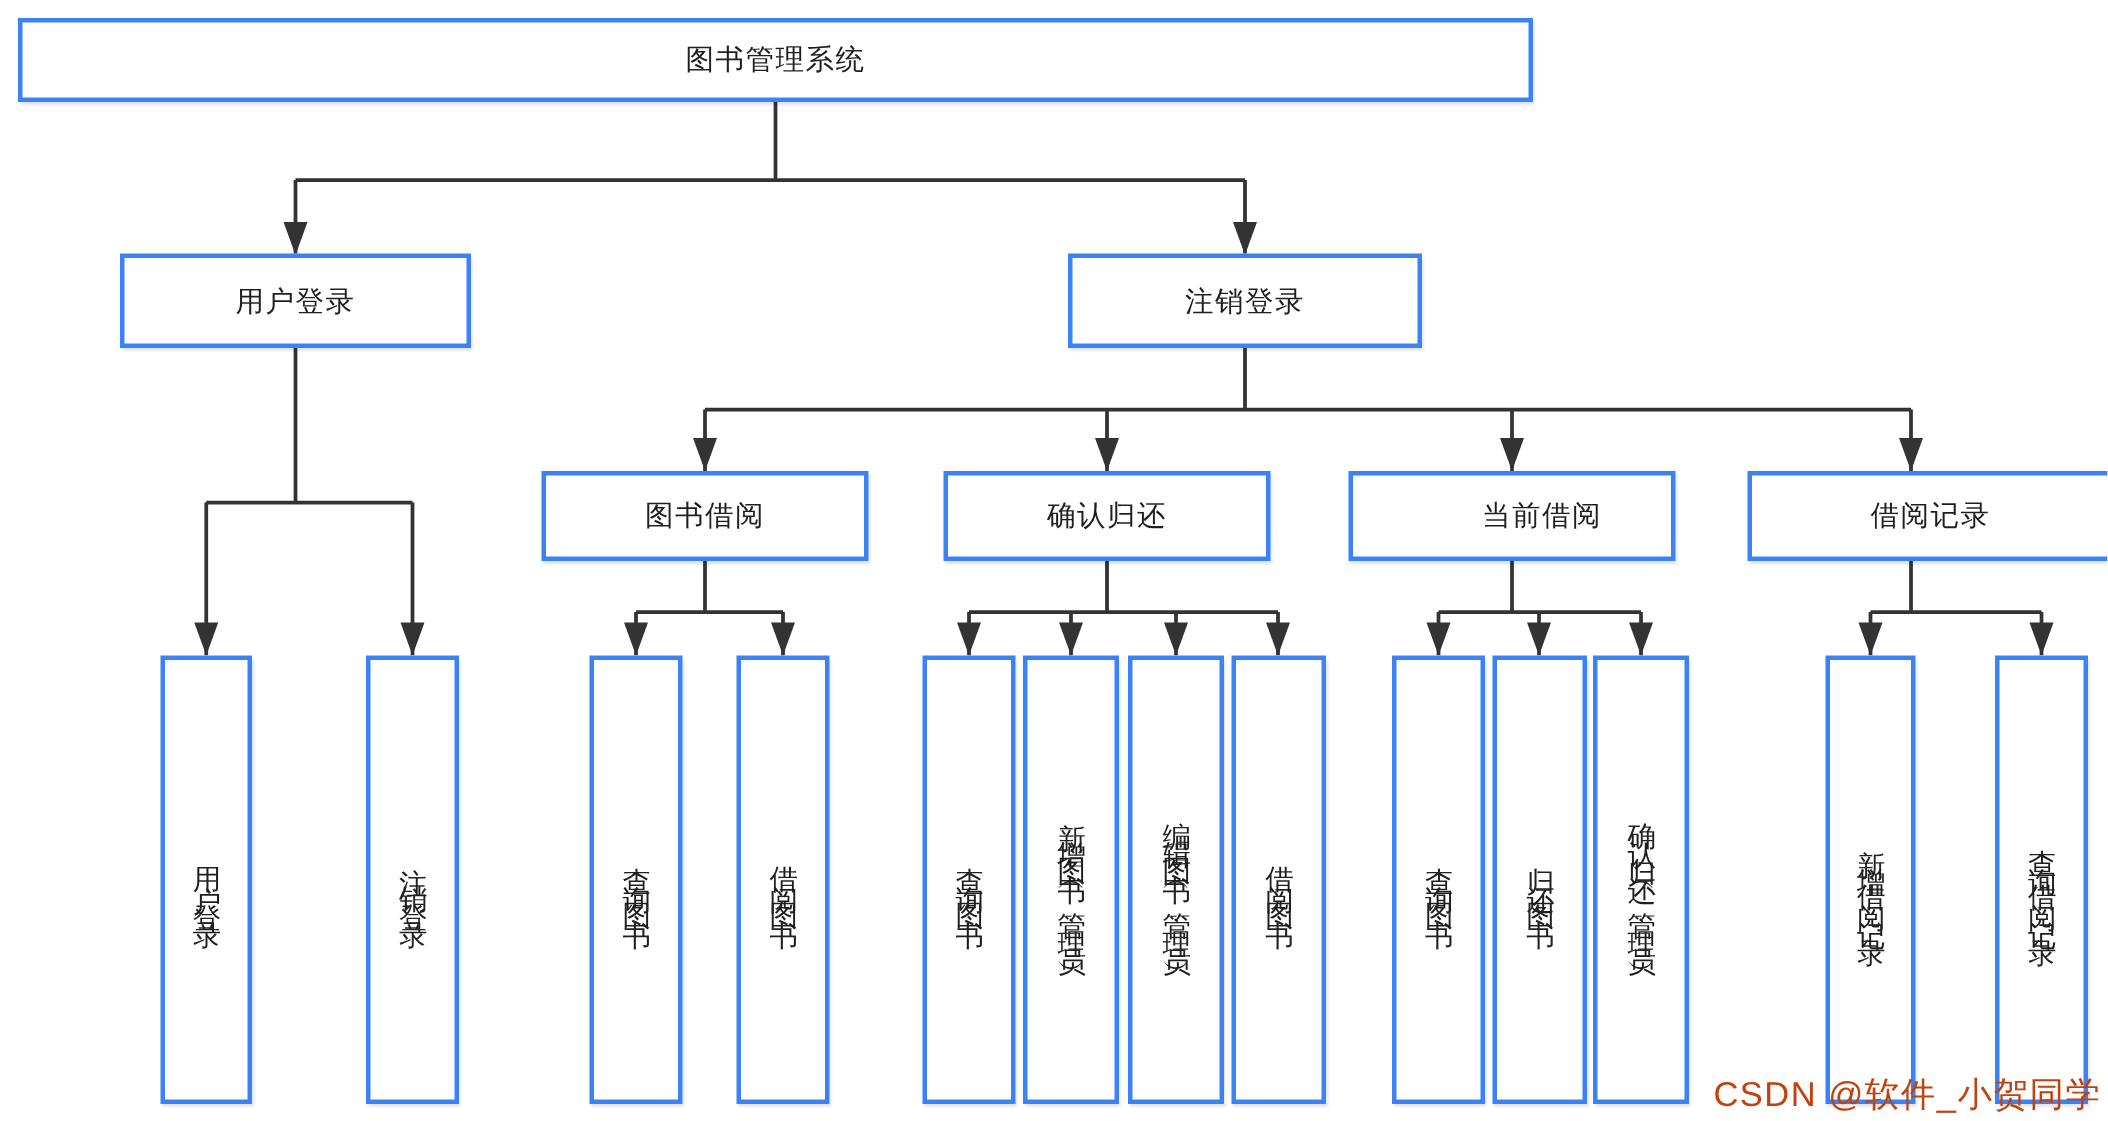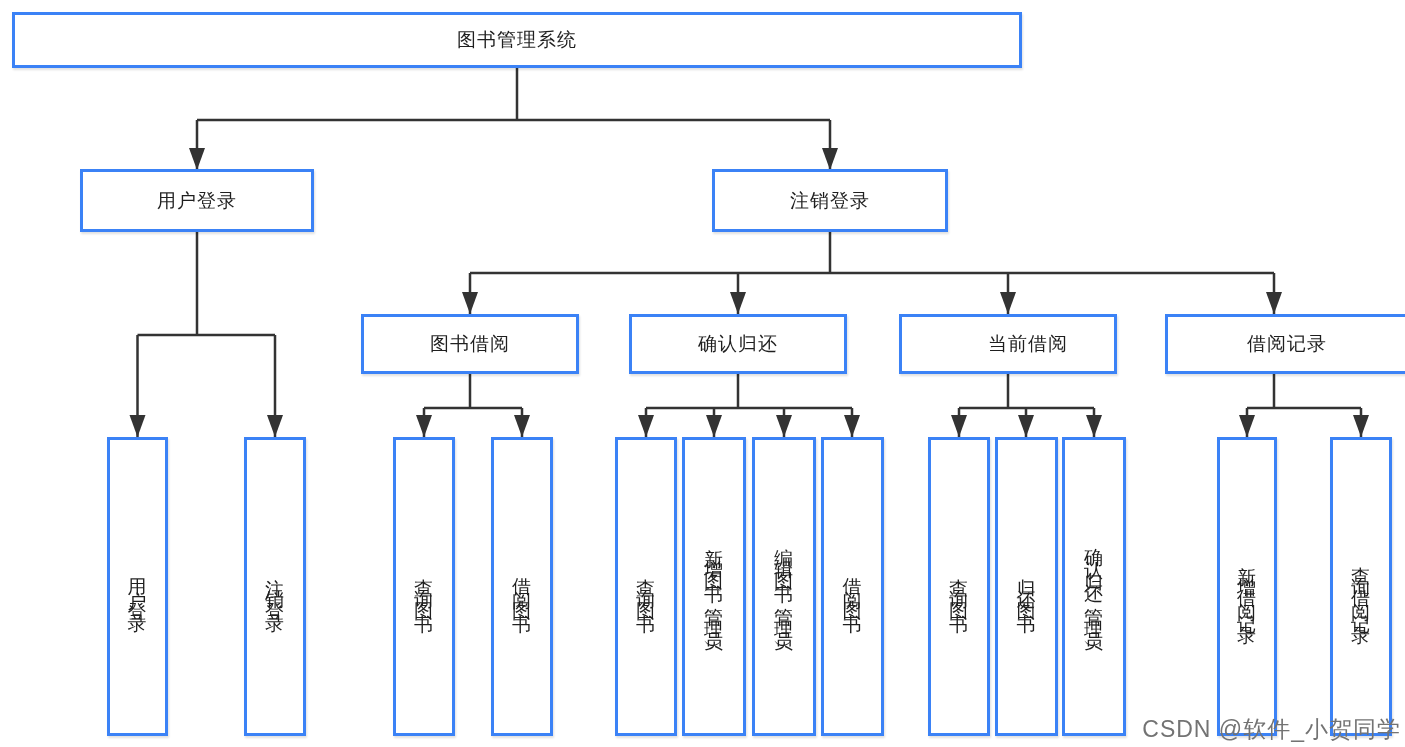--- a/index.html
+++ b/index.html
@@ -39,21 +39,21 @@
     letter-spacing: 12px;
     line-height: 1;
     top: 437px;
     height: 299px;
   }
   .watermark {
     position: absolute;
     right: 4px;
     bottom: 2px;
     font-size: 23px;
-    color: #737373;
+    color: #c2410c;
     letter-spacing: 1px;
     white-space: nowrap;
   }
 </style>
 </head>
 <body>
 
 <div class="stage">
 
   <svg class="connectors" viewBox="0 0 1405 747" xmlns="http://www.w3.org/2000/svg">

